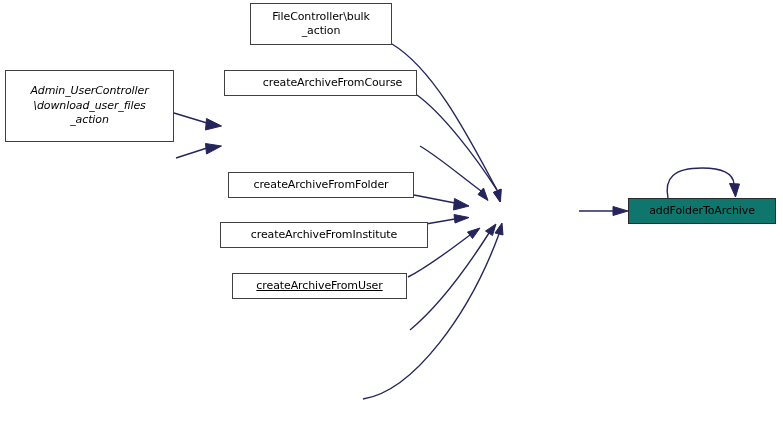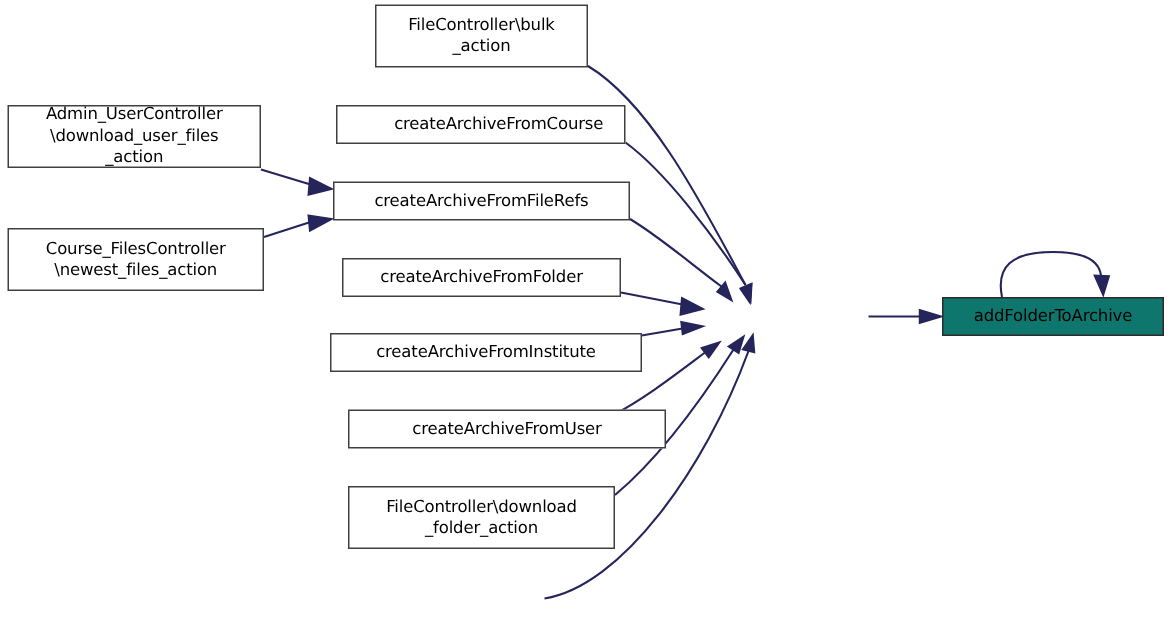--- a/index.html
+++ b/index.html
@@ -120,37 +120,32 @@
     <g>
       <path class="edge-path" d="M668,198 C664,178 674,168 702,168 C722,168 733,173 734,184"></path>
       <polygon class="edge-head" points="729.5,183.5 735.5,197 739.5,184"></polygon>
     </g>
 
   </svg>
 
   <div class="node" style="left:250px; top:3px; width:142px; height:42px;">FileController\bulk
 _action</div>
 
-  <div class="node" style="left:5px; top:70px; width:169px; height:42px;">Admin_UserController
+  <div class="node" style="left:5px; top:70px; width:169px; height:72px;font-style:italic;">Admin_UserController
 \download_user_files
 _action</div>
 
   <div class="node" style="left:224px; top:70px; width:193px; height:26px;padding-left:24px;">createArchiveFromCourse</div>
 
-  <div class="node" style="left:222px; top:121px; width:198px; height:26px;">createArchiveFromFileRefs</div>
 
-  <div class="node" style="left:5px; top:152px; width:171px; height:42px;">Course_FilesController
-\newest_files_action</div>
 
   <div class="node" style="left:228px; top:172px; width:186px; height:26px;">createArchiveFromFolder</div>
 
 
   <div class="node highlight" style="left:628px; top:198px; width:148px; height:26px;">addFolderToArchive</div>
 
   <div class="node" style="left:220px; top:222px; width:208px; height:26px;text-align:center;">createArchiveFromInstitute</div>
 
-  <div class="node" style="left:232px; top:273px; width:212px; height:26px;">createArchiveFromUser</div>
+  <div class="node" style="left:232px; top:273px; width:175px; height:26px;text-decoration:underline;">createArchiveFromUser</div>
 
-  <div class="node" style="left:232px; top:324px; width:178px; height:42px;">FileController\download
-_folder_action</div>
 
 
 </div>
 
 </body></html>

